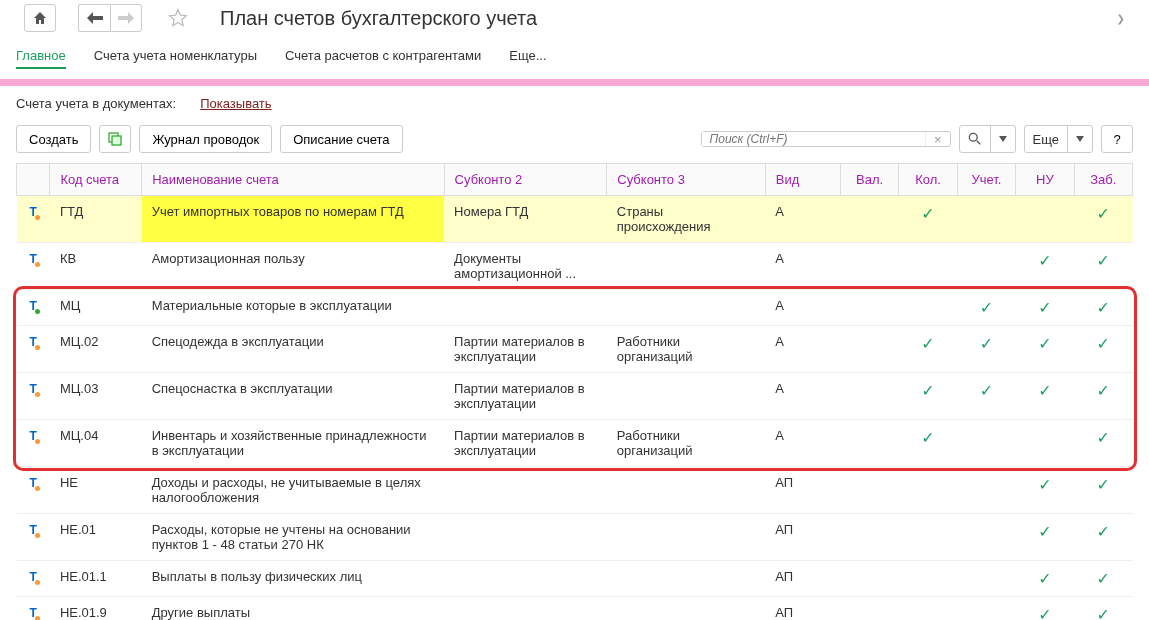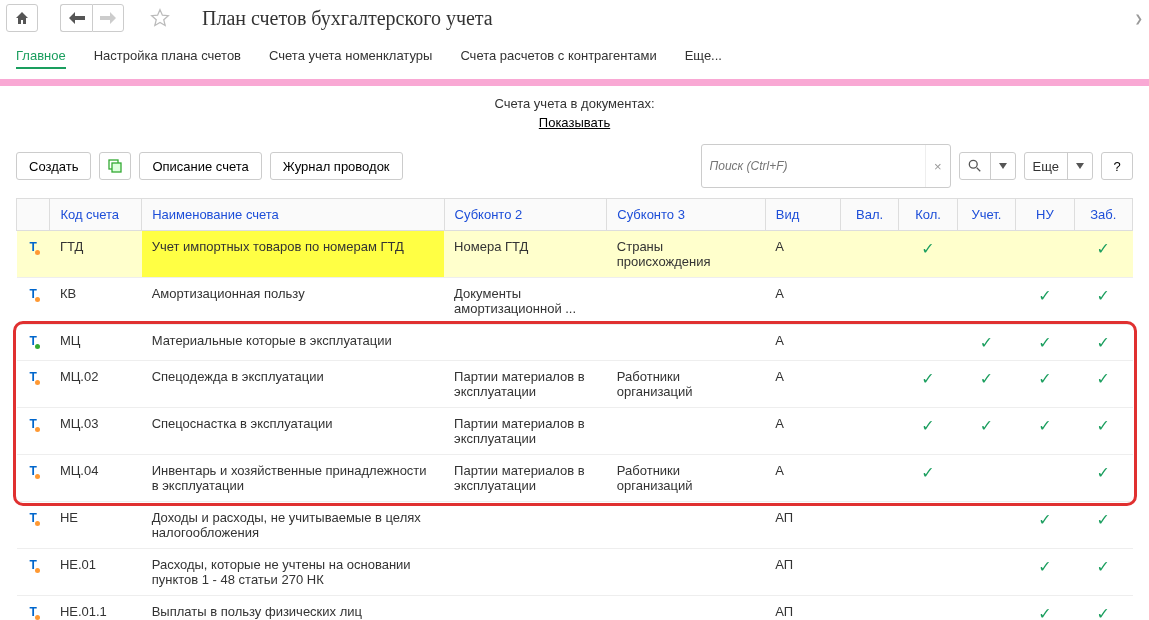--- a/index.html
+++ b/index.html
@@ -1,46 +1,46 @@
 <!DOCTYPE html>
 <html><head>
   <meta charset="utf-8">
   <style>
     * { box-sizing: border-box; margin: 0; padding: 0; }
     body { font-family: Arial, sans-serif; font-size: 13px; color: #333; background: #fff; width: 1149px; }
     
-    .top-bar { display: flex; align-items: center; padding: 4px 6px; gap: 22px; font-family: Liberation Serif, serif; }
+    .top-bar { display: flex; align-items: center; padding: 4px 24px; gap: 22px; }
     .icon-btn { display: inline-flex; align-items: center; justify-content: center; width: 32px; height: 28px; border: 1px solid #ccc; border-radius: 3px; background: #fff; cursor: pointer; }
     .icon-btn-group { display: flex; }
     .icon-btn-group .icon-btn:first-child { border-radius: 3px 0 0 3px; border-right: none; }
     .icon-btn-group .icon-btn:last-child { border-radius: 0 3px 3px 0; }
     .star-btn { display: inline-flex; align-items: center; justify-content: center; width: 28px; height: 28px; background: none; border: none; cursor: pointer; color: #bbb; }
     .page-title { font-size: 20px; font-weight: normal; color: #333; margin-left: 6px; }
     .chevron-right { margin-left: auto; color: #999; cursor: pointer; font-size: 10px; }
     
     .tabs { display: flex; gap: 28px; padding: 8px 16px 10px; border-bottom: 7px solid #f9a8d4; }
     .tab { color: #333; cursor: pointer; padding: 4px 0; }
     .tab.active { color: #1a9e5e; border-bottom: 2px solid #1a9e5e; }
     
-    .sub-bar { display: flex; align-items: center; padding: 10px 16px; gap: 4px; font-size: 13px; flex-direction: column; }
-    .sub-bar .link { color: #000000; text-decoration: underline; cursor: pointer; }
+    .sub-bar { display: flex; align-items: center; padding: 10px 16px; gap: 4px; font-size: 13px; }
+    .sub-bar .link { color: #7f1d1d; text-decoration: underline; cursor: pointer; margin-left: 20px; }
     
     .toolbar { display: flex; align-items: center; padding: 4px 16px 10px; gap: 8px; }
     .btn { display: inline-flex; align-items: center; justify-content: center; height: 28px; padding: 0 12px; border: 1px solid #ccc; border-radius: 3px; background: #fff; cursor: pointer; font-size: 13px; }
     .btn-icon-only { width: 32px; padding: 0; }
-    .search-box { display: flex; align-items: center; border: 1px solid #ccc; border-radius: 3px; height: 44px; margin-left: auto; width: 250px; }
+    .search-box { display: flex; align-items: center; border: 1px solid #ccc; border-radius: 3px; height: 16px; margin-left: auto; width: 250px; }
     .search-box input { border: none; outline: none; padding: 0 8px; flex: 1; font-size: 12px; color: #888; font-style: italic; }
     .search-clear { padding: 0 8px; color: #999; cursor: pointer; border-left: 1px solid #eee; height: 100%; display: flex; align-items: center; }
     .dropdown-btn { display: inline-flex; align-items: center; height: 28px; border: 1px solid #ccc; border-radius: 3px; background: #fff; cursor: pointer; }
     .dropdown-btn .part { padding: 0 8px; display: flex; align-items: center; height: 100%; }
     .dropdown-btn .part + .part { border-left: 1px solid #ccc; }
     
     .table-wrap { padding: 0 16px; }
     table { width: 100%; border-collapse: collapse; }
-    th { text-align: left; font-weight: normal; padding: 8px 10px; border: 1px solid #ddd; background: #fafafa; font-size: 13px; color: #1d4ed8; }
+    th { text-align: left; font-weight: normal; padding: 8px 10px; border: 1px solid #ddd; background: #fafafa; font-size: 13px; color: #a21caf; }
     td { padding: 8px 10px; border-bottom: 1px solid #eee; vertical-align: top; font-size: 13px; color: #333; }
     tr.highlight-light td { background: #ffffcc; }
     tr.highlight-light td:nth-child(1), tr.highlight-light td:nth-child(2) { background: #ffffcc; }
     
     .col-icon { width: 32px; text-align: center; }
     .col-code { width: 88px; }
     .col-name { width: 290px; }
     .col-sub2 { width: 156px; }
     .col-sub3 { width: 152px; }
     .col-vid { width: 72px; }
@@ -85,41 +85,40 @@
     <svg width="20" height="20" viewBox="0 0 24 24">
         <path fill="none" stroke="#bbb" stroke-width="1.5" d="M12 2 L14.9 8.6 L22 9.3 L16.5 14 L18.2 21 L12 17.3 L5.8 21 L7.5 14 L2 9.3 L9.1 8.6 Z"></path>
       </svg>
   </button>
   <h1 class="page-title">План счетов бухгалтерского учета</h1>
   <span class="chevron-right">❯</span>
 </div>
 
 <div class="tabs" id="tabs">
     <div class="tab active">Главное</div>
-    <div class="tab">Настройка плана счетов</div>
     <div class="tab">Счета учета номенклатуры</div>
     <div class="tab">Счета расчетов с контрагентами</div>
     <div class="tab">Еще...</div>
   </div>
 
 <div class="sub-bar">
   <span>Счета учета в документах:</span>
   <a class="link">Показывать</a>
 </div>
 
 <div class="toolbar">
   <button class="btn">Создать</button>
   <button class="btn btn-icon-only">
     <svg width="16" height="16" viewBox="0 0 16 16">
         <rect x="2" y="2" width="9" height="9" fill="none" stroke="#3a3" stroke-width="1.3"></rect>
         <rect x="5" y="5" width="9" height="9" fill="#dfd" stroke="#3a3" stroke-width="1.3"></rect>
       </svg>
   </button>
+  <button class="btn">Журнал проводок</button>
   <button class="btn">Описание счета</button>
-  <button class="btn">Журнал проводок</button>
 
   <div class="search-box">
     <input type="text" placeholder="Поиск (Ctrl+F)" style="">
     <span class="search-clear">×</span>
   </div>
 
   <div class="dropdown-btn">
     <span class="part">
       <svg width="14" height="14" viewBox="0 0 16 16">
           <circle cx="6" cy="6" r="4.5" fill="none" stroke="#555" stroke-width="1.5"></circle>

